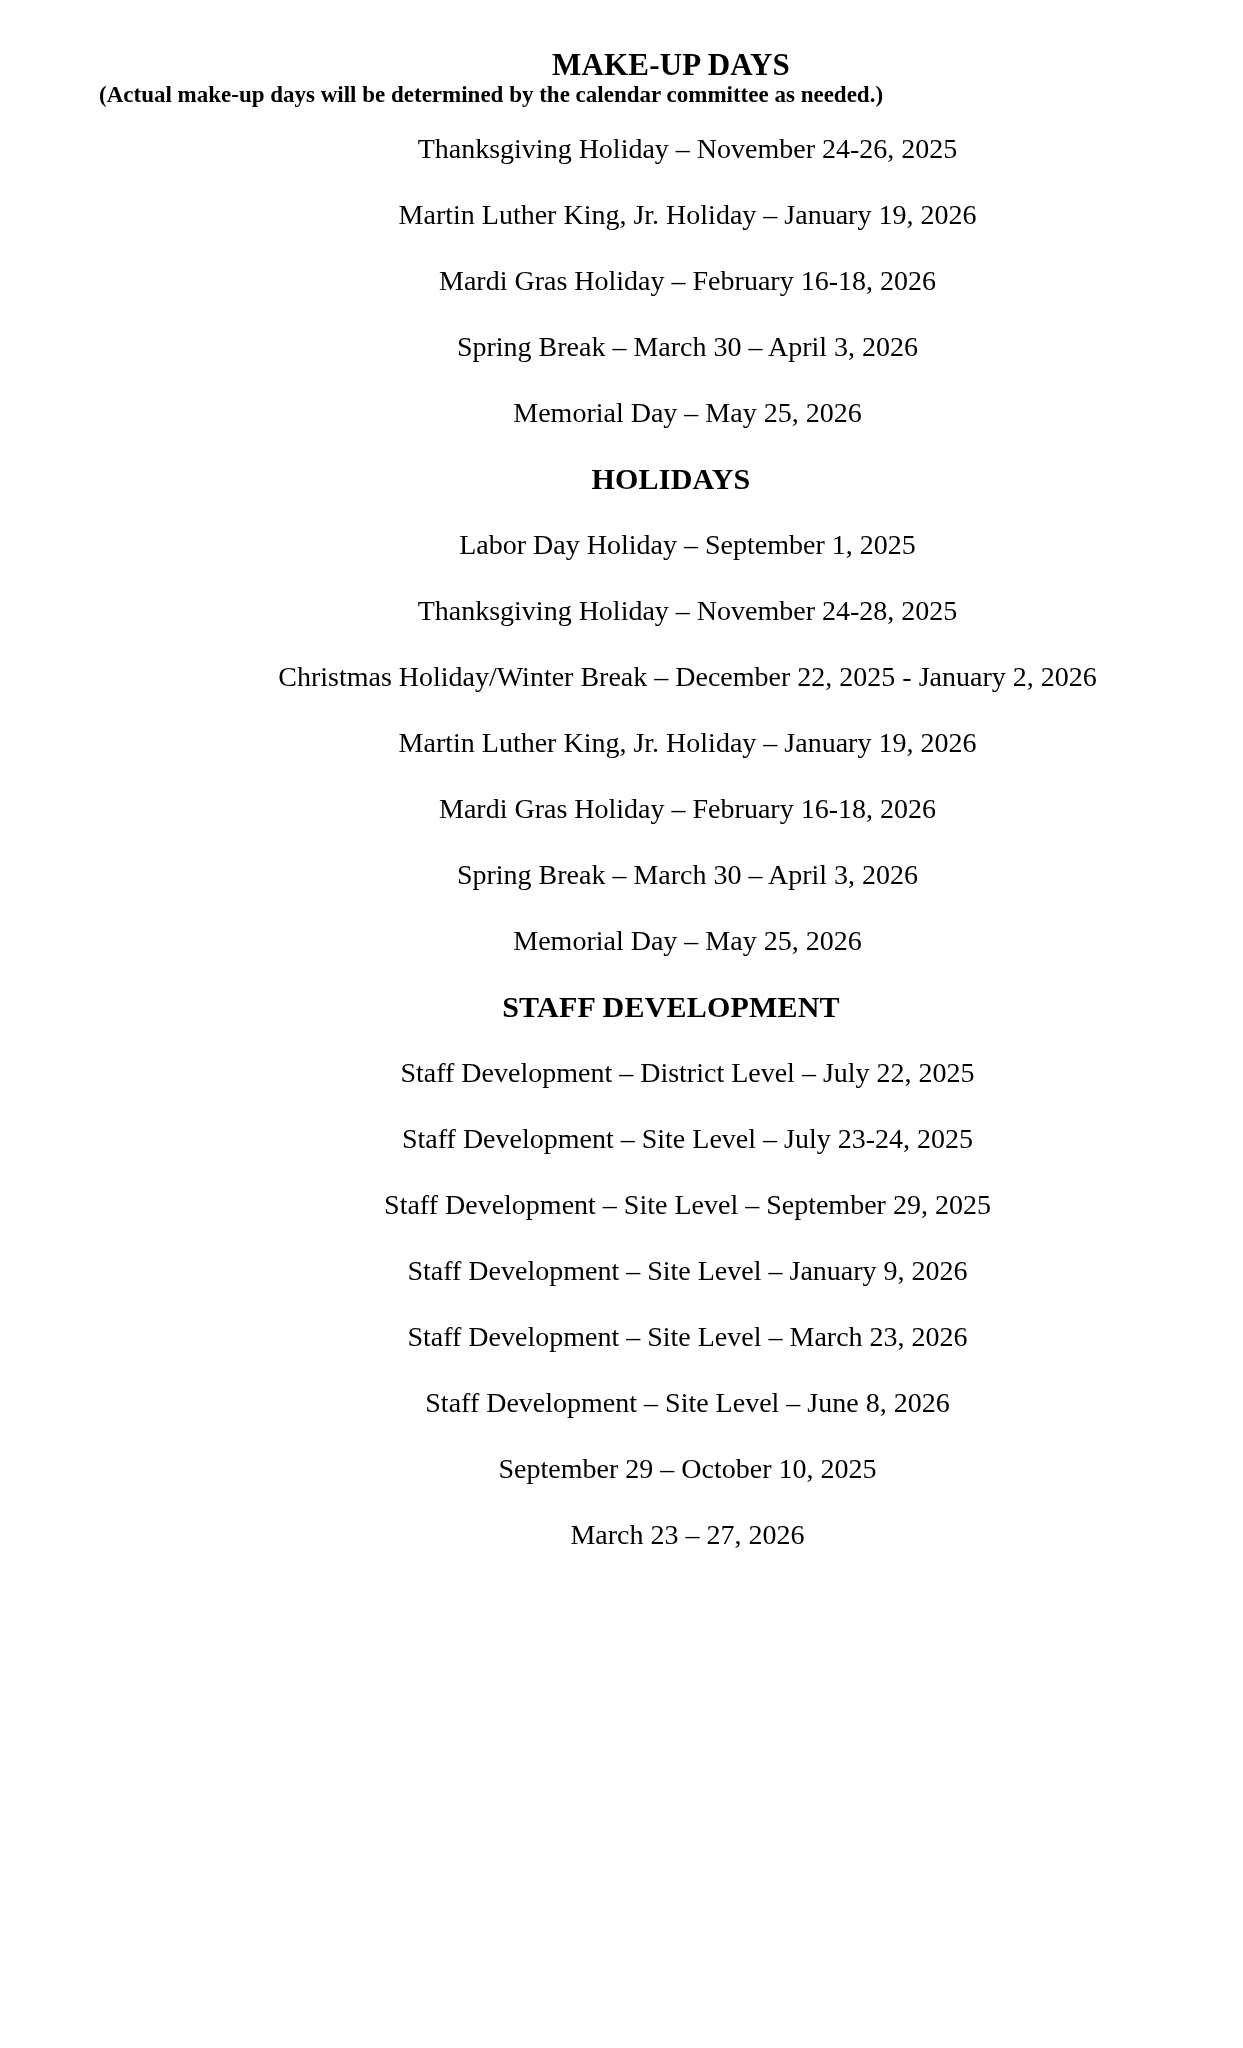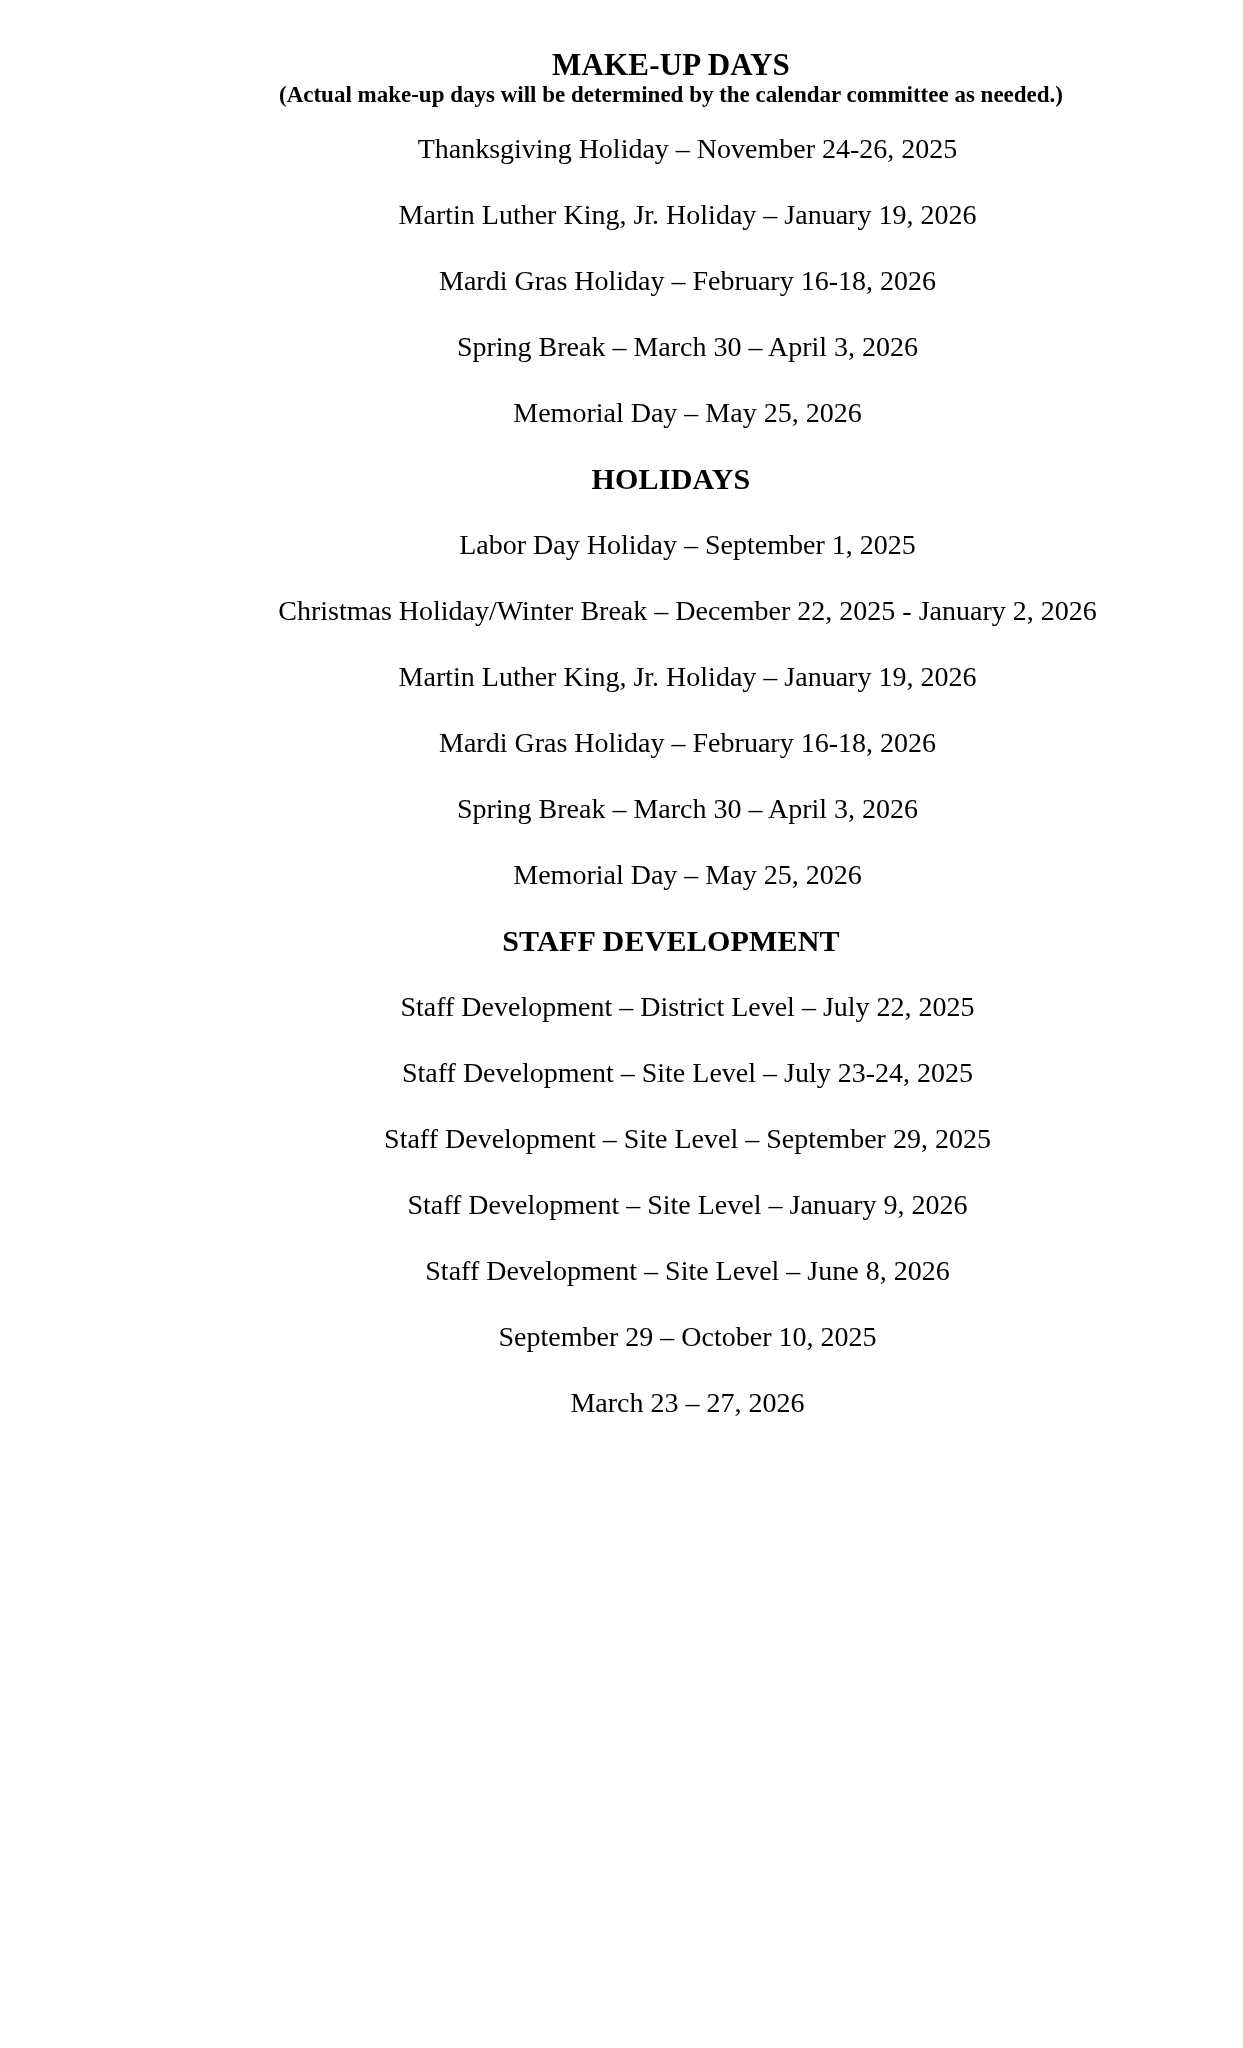--- a/index.html
+++ b/index.html
@@ -17,21 +17,21 @@
     .doc-title {
       margin: 0;
       text-align: center;
       font-size: 31px;
       line-height: 34px;
       font-weight: 700;
       letter-spacing: 0.2px;
     }
     .doc-subtitle {
       margin: 0;
-      text-align: center;
+      text-align: left;
       font-size: 23px;
       line-height: 26px;
       font-weight: 700;
     }
     .rhythm { margin: 0; }
     .heading {
       height: 50px;
       display: flex;
       align-items: center;
       justify-content: center;
@@ -66,35 +66,37 @@
       <p class="entry">Mardi Gras Holiday – February 16-18, 2026</p>
       <p class="entry">Spring Break – March 30 – April 3, 2026</p>
       <p class="entry">Memorial Day – May 25, 2026</p>
     </div>
   </section>
 
   <section>
     <h2 class="heading">HOLIDAYS</h2>
     <div class="rhythm">
       <p class="entry">Labor Day Holiday – September 1, 2025</p>
+      <p class="entry">Thanksgiving Holiday – November 24-28, 2025</p>
       <p class="entry">Christmas Holiday/Winter Break – December 22, 2025 - January 2, 2026</p>
       <p class="entry">Martin Luther King, Jr. Holiday – January 19, 2026</p>
       <p class="entry">Mardi Gras Holiday – February 16-18, 2026</p>
       <p class="entry">Spring Break – March 30 – April 3, 2026</p>
       <p class="entry">Memorial Day – May 25, 2026</p>
     </div>
   </section>
 
   <section>
     <h2 class="heading">STAFF DEVELOPMENT</h2>
     <div class="rhythm">
       <p class="entry">Staff Development – District Level – July 22, 2025</p>
       <p class="entry">Staff Development – Site Level – July 23-24, 2025</p>
       <p class="entry">Staff Development – Site Level – September 29, 2025</p>
       <p class="entry">Staff Development – Site Level – January 9, 2026</p>
+      <p class="entry">Staff Development – Site Level – March 23, 2026</p>
       <p class="entry">Staff Development – Site Level – June 8, 2026</p>
     </div>
   </section>
 
   <section>
     <div class="rhythm">
       <p class="entry">September 29 – October 10, 2025</p>
       <p class="entry">March 23 – 27, 2026</p>
     </div>
   </section>

